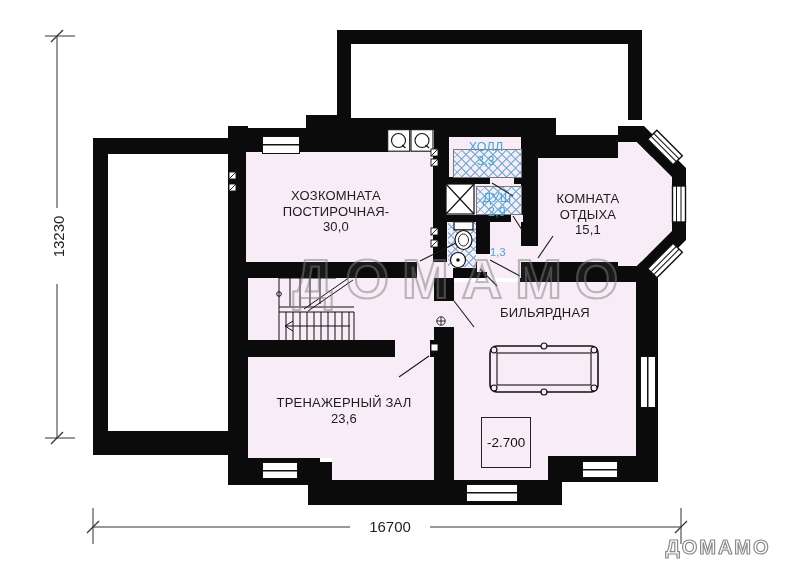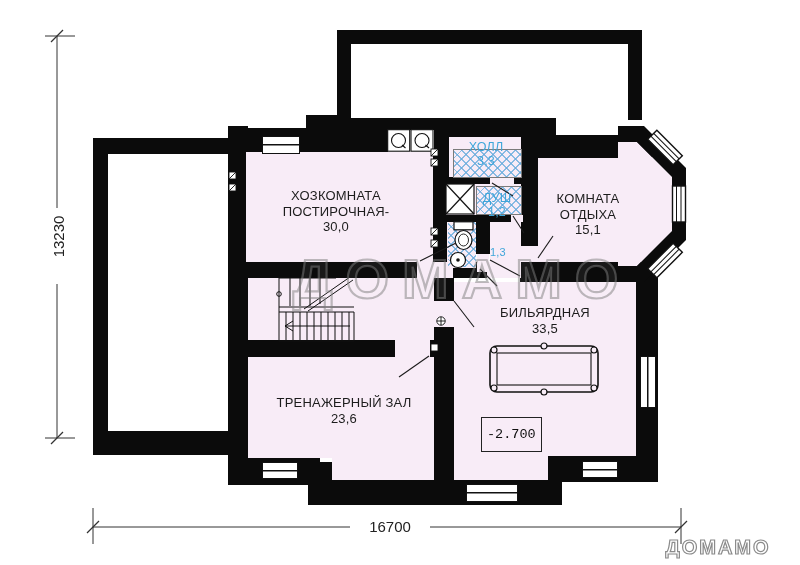--- a/index.html
+++ b/index.html
@@ -18,21 +18,21 @@
          background-position:center;background-repeat:no-repeat;}
   .win.v{background-image:linear-gradient(#111,#111);background-size:1.5px 100%;
          background-position:center;background-repeat:no-repeat;}
   .icon{position:absolute;z-index:5;}
   #linework{position:absolute;left:0;top:0;z-index:6;pointer-events:none;}
   .lbl{position:absolute;z-index:7;text-align:center;color:#1c1c1c;
        font-size:13px;line-height:15.5px;letter-spacing:.2px;}
   .lbl.blue{color:#3fa6da;font-size:12.5px;line-height:14px;}
   .lbl.small{font-size:11px;line-height:12px;margin-left:32px;}
   .elev{position:absolute;z-index:7;border:1.3px solid #222;background:#f8ecf7;
-        padding:8px 5px;font-size:13.5px;line-height:17px;color:#111;font-family:Liberation Mono, monospace;}
+        padding:16px 5px;font-size:13.5px;line-height:17px;color:#111;}
   .dim{position:absolute;z-index:7;font-size:15px;color:#222;text-align:center;}
   .wm-big{position:absolute;z-index:8;left:212px;top:246px;width:500px;text-align:center;
         font-size:56px;font-weight:700;letter-spacing:13px;
         color:rgba(255,255,255,.06);-webkit-text-stroke:2.2px rgba(125,125,125,.5);}
   .wm-logo{position:absolute;z-index:8;left:643px;top:536px;width:150px;text-align:center;
         font-size:20px;font-weight:700;letter-spacing:2px;
         color:rgba(255,255,255,.05);-webkit-text-stroke:1.2px rgba(110,110,110,.8);}
 </style>
 </head>
 <body>
@@ -252,33 +252,32 @@
     <div>ХОЗКОМНАТА</div>
     <div>ПОСТИРОЧНАЯ-</div>
     <div>30,0</div>
   </div>
   <div class="lbl blue" style="left:449px;top:140px;width:74px">
     <div>ХОЛЛ</div>
     <div>3,3</div>
   </div>
   <div class="lbl blue" style="left:468px;top:191px;width:58px">
     <div>ДУШ</div>
-    <div>1,2</div>
+    <div>2,9</div>
   </div>
   <div class="lbl blue small" style="left:452px;top:246px;width:28px">
     <div>1,3</div>
   </div>
   <div class="lbl" style="left:538px;top:191px;width:100px">
     <div>КОМНАТА</div>
     <div>ОТДЫХА</div>
     <div>15,1</div>
   </div>
   <div class="lbl" style="left:478px;top:305px;width:134px">
     <div>БИЛЬЯРДНАЯ</div>
-    <div>33,5</div>
   </div>
   <div class="lbl" style="left:256px;top:395px;width:176px">
     <div>ТРЕНАЖЕРНЫЙ ЗАЛ</div>
     <div>23,6</div>
   </div>
 
   <div class="elev" style="left:481px;top:417px">-2.700</div>
 
   <div class="dim" style="left:20px;top:228px;width:76px;transform:rotate(-90deg)">13230</div>
   <div class="dim" style="left:352px;top:518px;width:76px">16700</div>

